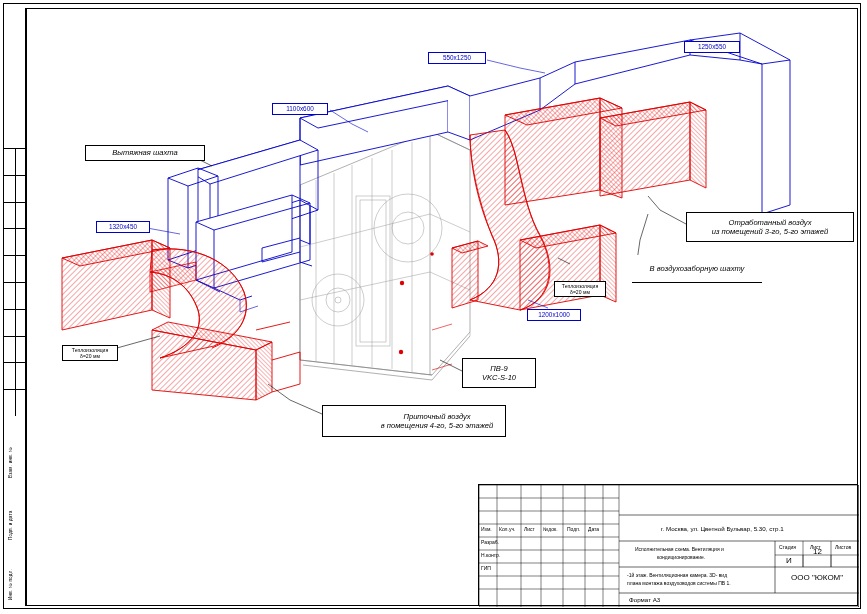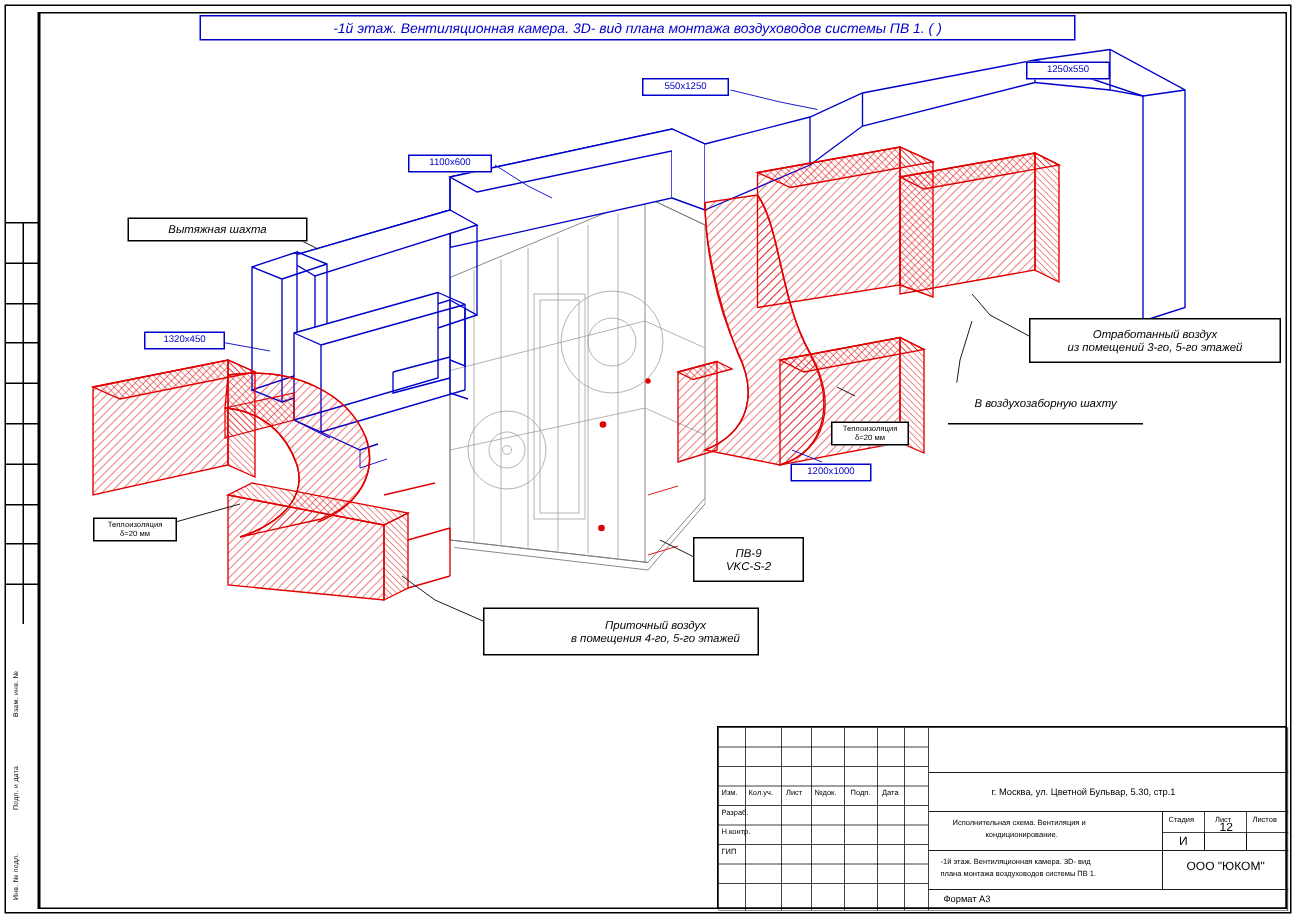--- a/index.html
+++ b/index.html
@@ -70,23 +70,20 @@
     <div class="r"></div>
     <div class="r"></div>
     <div class="r"></div>
     <div class="r"></div>
     <div class="r"></div>
   </div>
   <div class="side-label" style="left:8px;top:600px;">Инв. № подл.</div>
   <div class="side-label" style="left:8px;top:540px;">Подп. и дата</div>
   <div class="side-label" style="left:8px;top:478px;">Взам. инв. №</div>
 
-  <div class="title-box">
-    <span>-1й этаж. Вентиляционная камера. 3D- вид плана монтажа воздуховодов системы ПВ 1. ( )</span>
-  </div>
 
   <svg class="draw" viewBox="0 0 867 614">
     <defs>
       <pattern id="hatchR" width="4" height="4" patternUnits="userSpaceOnUse" patternTransform="rotate(45)">
         <line x1="0" y1="0" x2="0" y2="4" stroke="#e00000" stroke-width="0.7"></line>
       </pattern>
       <pattern id="hatchR2" width="3" height="3" patternUnits="userSpaceOnUse" patternTransform="rotate(-45)">
         <line x1="0" y1="0" x2="0" y2="3" stroke="#e00000" stroke-width="0.6"></line>
       </pattern>
     </defs>
@@ -295,21 +292,21 @@
     <span>1200x1000</span>
   </div>
 
   <div class="cal" style="left:322px;top:405px;width:184px;height:32px;padding-left:46px;">
     <span>Приточный воздух</span>
     <span>в помещения 4-го, 5-го этажей</span>
   </div>
 
   <div class="cal" style="left:462px;top:358px;width:74px;height:30px;">
     <span>ПВ-9</span>
-    <span>VKC-S-2</span>
+    <span>VKC-S-10</span>
   </div>
 
   <div class="stamp">
     <svg viewBox="0 0 380 122" style="position:absolute;left:0;top:0;width:380px;height:122px;">
 
       <path class="k" d="M0,0 H380 M0,122 H380 M0,0 V122 M379.5,0 V122"></path>
 
       <path class="kl" d="M0,13 H140 M0,26 H140 M0,39 H140"></path>
       <path class="kl" d="M18,0 V39 M42,0 V39 M62,0 V39 M84,0 V39 M106,0 V39 M124,0 V39 M140,0 V122"></path>
 

